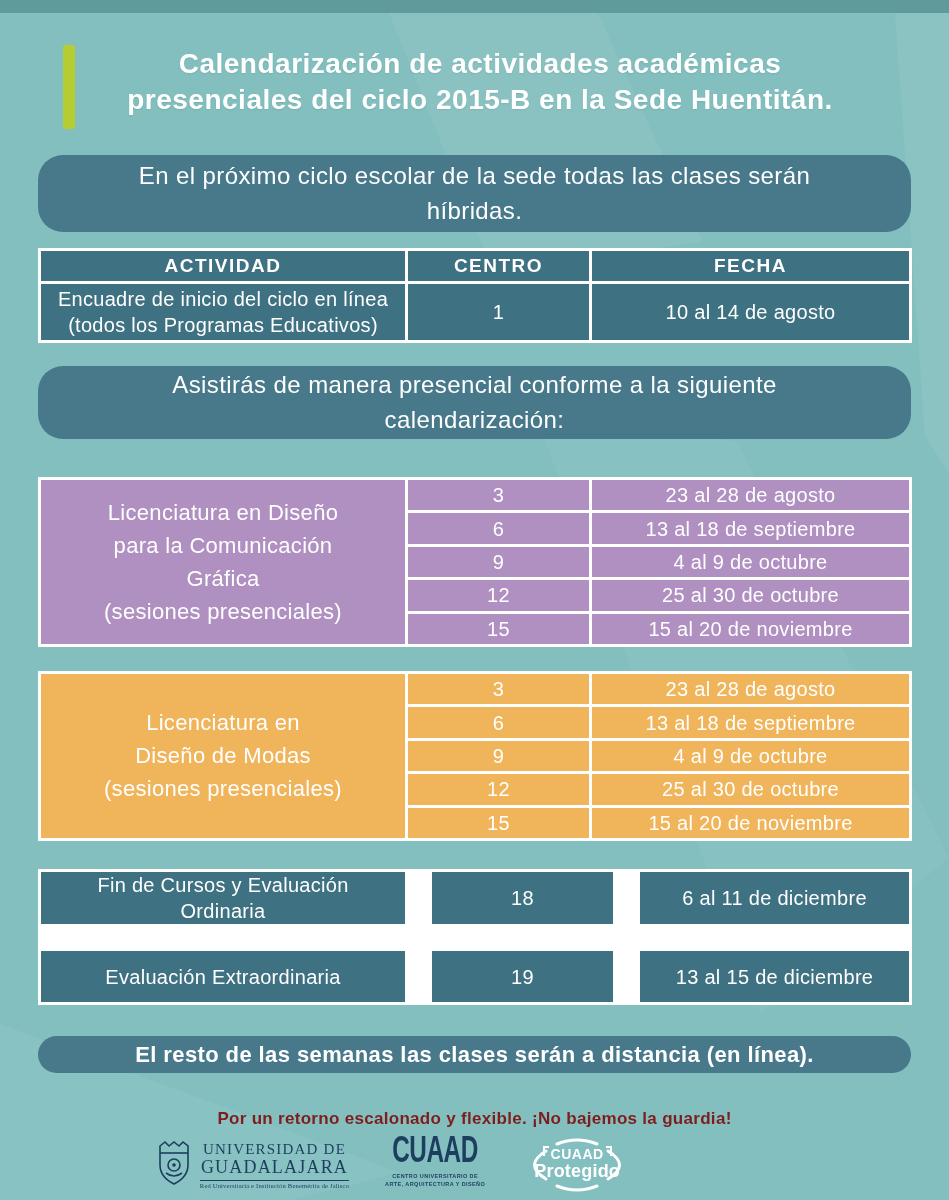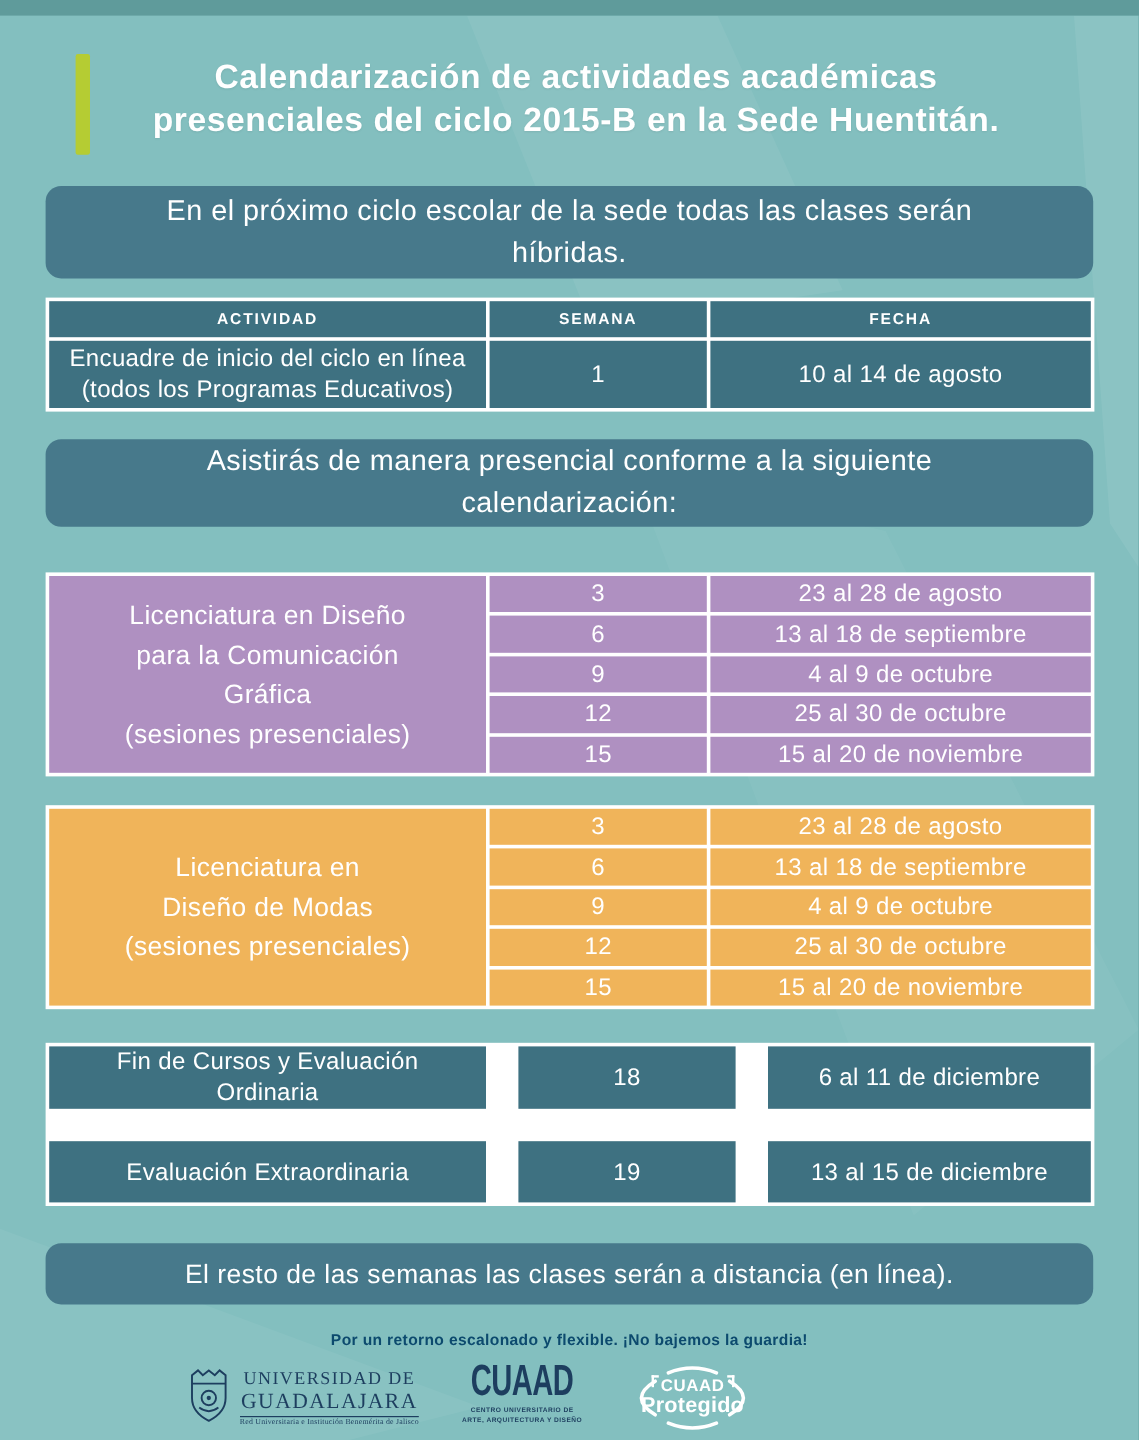--- a/index.html
+++ b/index.html
@@ -21,48 +21,48 @@
 
   .accent-bar{position:absolute;left:63px;top:32px;width:12px;height:84px;
     background:#b5cc33;border-radius:2px;}
 
   .title{position:absolute;left:50px;top:33px;width:860px;text-align:center;
     font-size:28px;font-weight:bold;letter-spacing:.5px;line-height:1.3;
     text-shadow:0 1px 2px rgba(0,0,0,.08);}
   .title span{display:block;}
 
   .pill{position:absolute;left:38px;width:873px;background:#47798b;
-    border-radius:13px;display:flex;flex-direction:column;align-items:center;
+    border-radius:25px;display:flex;flex-direction:column;align-items:center;
     justify-content:center;text-align:center;}
   .pill span{display:block;}
   .pill.hybrid{top:142px;height:77px;font-size:24px;line-height:1.45;letter-spacing:.4px;}
   .pill.schedule{top:353px;height:73px;font-size:24px;line-height:1.45;letter-spacing:.4px;}
-  .pill.distance{top:1023px;height:51px;font-size:22px;font-weight:normal;letter-spacing:.4px;}
+  .pill.distance{top:1023px;height:37px;font-size:22px;font-weight:bold;letter-spacing:.4px;}
 
   .grid-table{position:absolute;left:38px;width:874px;background:#fff;
     display:grid;grid-template-columns:364px 181px 1fr;gap:3px;padding:3px;
     box-sizing:border-box;}
   .cell{background:#3e7181;display:flex;flex-direction:column;align-items:center;
     justify-content:center;text-align:center;line-height:1.3;}
   .cell span{display:block;}
-  .cell.hdr{font-weight:bold;font-size:13px;letter-spacing:1.5px;}
+  .cell.hdr{font-weight:bold;font-size:19px;letter-spacing:1.5px;}
   .cell.txt{font-size:20px;letter-spacing:.3px;}
 
   .t-activity{top:235px;height:95px;grid-template-rows:30px 1fr;}
   .t-program{height:170px;grid-auto-rows:1fr;}
   .t-comunicacion{top:464px;}
   .t-modas{top:658px;}
   .t-program .label{grid-column:1;grid-row:1 / span 5;font-size:22px;line-height:1.5;letter-spacing:.3px;}
   .t-comunicacion .cell{background:#af90c1;}
   .t-modas .cell{background:#f0b45a;}
   .t-program .cell.txt{font-size:20px;}
   .t-closing{top:856px;height:136px;grid-template-rows:1fr 1fr;gap:27px;}
 
   .slogan{position:absolute;top:1096px;left:0;width:949px;text-align:center;
-    color:#0c4a6e;font-weight:bold;font-size:13px;letter-spacing:.3px;}
+    color:#7f1d1d;font-weight:bold;font-size:17px;letter-spacing:.3px;}
 
   .logos{position:absolute;top:1122px;left:0;width:789px;height:60px;
     display:flex;align-items:center;justify-content:center;gap:36px;color:#1d3e5f;}
   .udg{display:flex;align-items:center;gap:8px;}
   .udg-text{font-family:"Liberation Serif", serif;text-align:center;}
   .udg-text .l1{font-size:15px;letter-spacing:1.2px;line-height:1.1;}
   .udg-text .l2{font-size:18px;letter-spacing:1.2px;line-height:1.1;}
   .udg-text .rule{height:1px;background:#1d3e5f;margin:2px 0 1px;}
   .udg-text .tag{font-size:6.5px;letter-spacing:.2px;font-family:"Liberation Serif", serif;}
   .cuaad{text-align:center;}
@@ -94,21 +94,21 @@
     <span>presenciales del ciclo 2015-B en la Sede Huentitán.</span>
   </h1>
 
   <div class="pill hybrid">
     <span>En el próximo ciclo escolar de la sede todas las clases serán</span>
     <span>híbridas.</span>
   </div>
 
   <div class="grid-table t-activity">
     <div class="cell hdr">ACTIVIDAD</div>
-    <div class="cell hdr">SEMANA</div>
+    <div class="cell hdr">CENTRO</div>
     <div class="cell hdr">FECHA</div>
     <div class="cell txt">
       <span class="pre">Encuadre de inicio del ciclo en línea</span>
       <span class="pre">(todos los Programas  Educativos)</span>
     </div>
     <div class="cell txt">1</div>
     <div class="cell txt">10 al 14 de agosto</div>
   </div>
 
   <div class="pill schedule">

